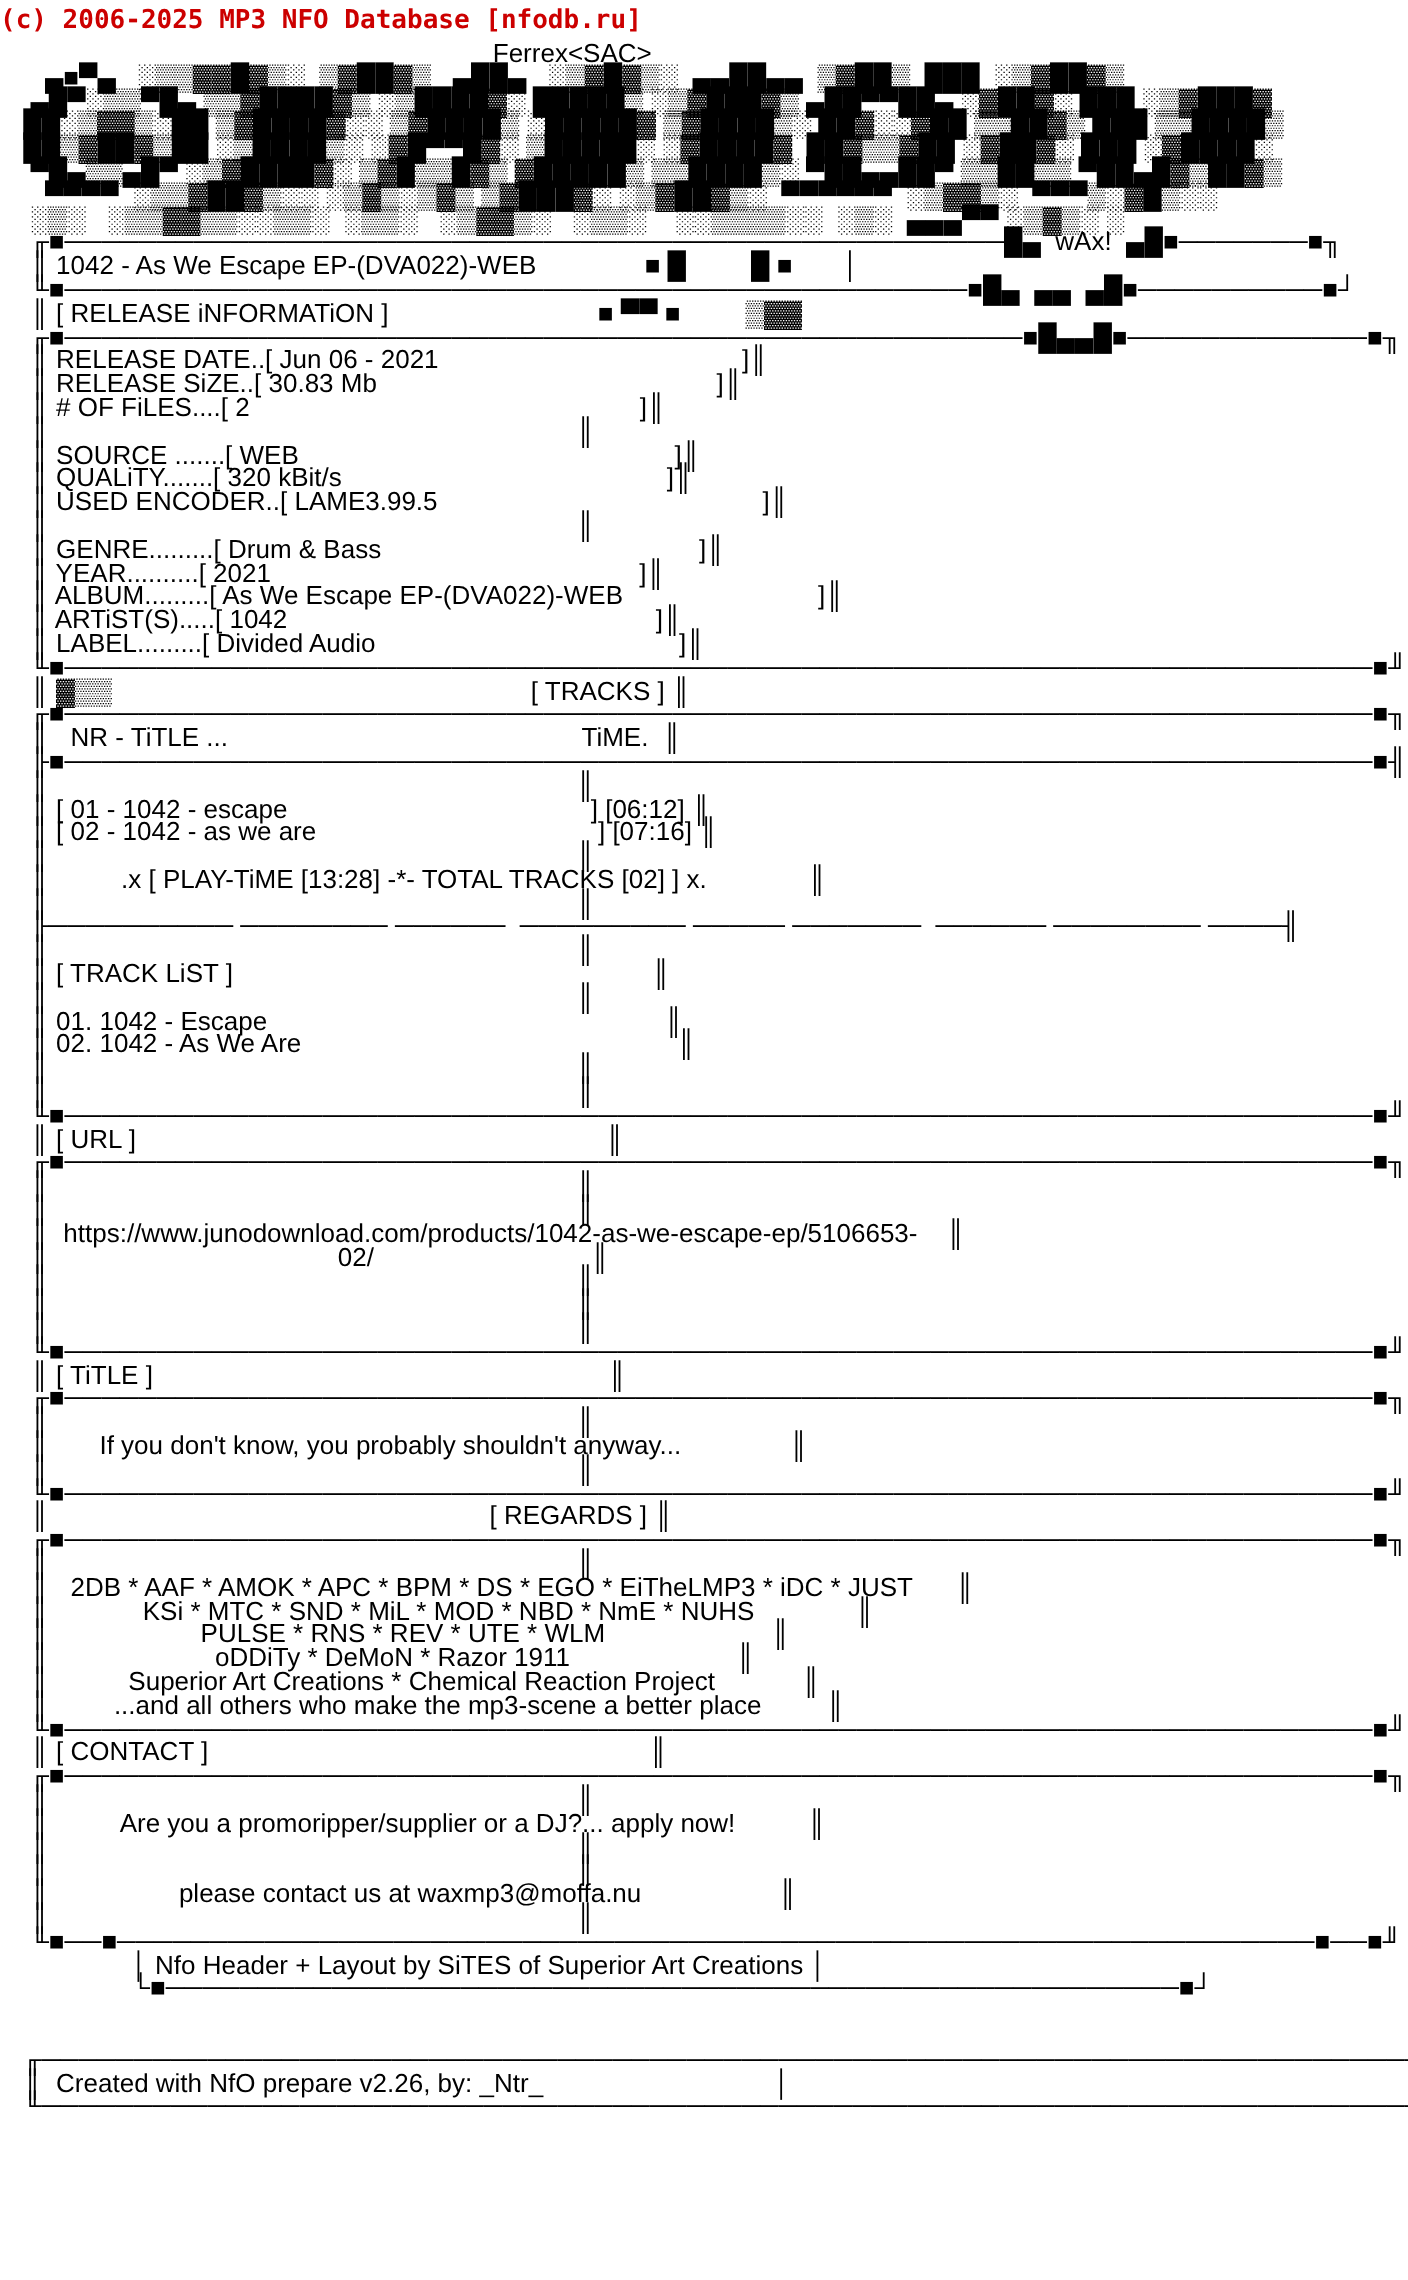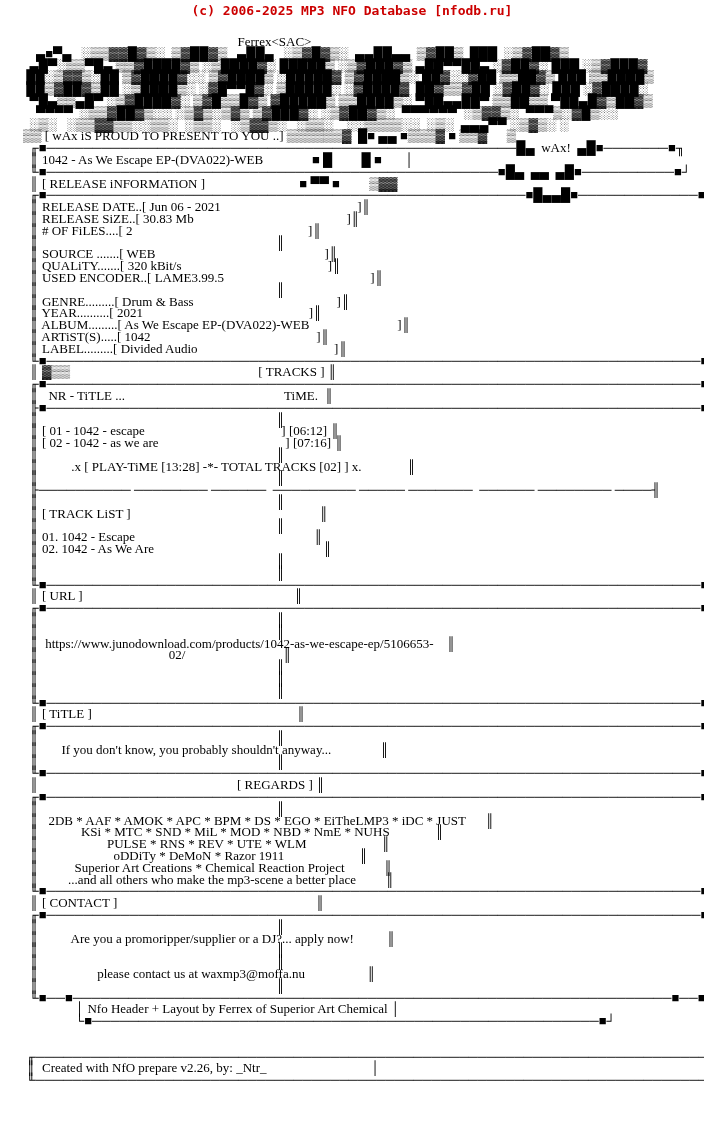--- a/index.html
+++ b/index.html
@@ -4,49 +4,48 @@
 <style>
   html,body{margin:0;padding:0;}
   body{
     width:704px;height:1140px;overflow:hidden;
     background:#ffffff;color:#000000;
     font-family:"DejaVu Sans Mono",monospace;
   }
   .site-copy{
     font:bold 13px/16px "DejaVu Sans Mono",monospace;
     color:#cc0000;
-    text-align:center;
+    text-align:left;
     padding-top:3px;
     white-space:pre;
   }
   pre.nfo{
-    margin:15px;
+    margin:0;
     padding:2px 0 0 8px;
-    font-family:Liberation Serif, serif;
+    font-family:Liberation Sans, sans-serif;
     font-size:13px;
     line-height:11.8px;
     color:#000000;
     letter-spacing:0;
   }
   pre.nfo span{display:inline;}
 </style>
 </head>
 <body>
 
 <div class="site-copy">(c) 2006-2025 MP3 NFO Database [nfodb.ru]</div>
 
 <pre class="nfo"><span>                                                                  Ferrex&lt;SAC&gt;
 </span><span>    ▄■▀▄   ░▒▒▓▓█▓▒░  ▒▓██▓▒   ▄██▄   ░▒▓█▓▒░  ▄▄██▄▄  ▒▓██▒  ███  ░▒▓██▓▒
   ▄█▀░▒▒▀█▄ ▒▒▓████▓▒ ░▒████▓░ █████▒ ░▒▓███▓▒ ▄██▀▀██▄ ░▓██▓░ ███ ░▒▓███▓
  ██░▒▓▓▒░██ ▒▓████▓░░ ▒▓████▒ ░█████▓ ▒▓████▒░ ██▓░░▓██ ▒▒██▓▒ ███ ▒▒████▒
  ██▒▓██▓▒██ ░▒████▒░ ░▓█▀▀█▓░ ▒█████░ ░▓████▓  ██▓▒▒▓██ ░▓██▓░ ███ ░▓████░
   ▀█▄▒▒▄█▀ ░▒▓████▓░ ▒▓█▒▒█▓▒ ▓█████▒ ▒▒████▒░ ▀██▄▄██▀ ▒▒██▒▒ ▀██▄█▓▒██▓▒
     ▀▀▀▀  ░▒▒▓██▓▒░░ ░▒▓▒░▒▓▒ ▒▓███▓░ ░▒▓██▓▒░  ▀▀▀▀▀▀  ░▒▓▓▒░  ▀▀▀▒░▓█▒░░
   ░▒░   ░▒▒▓▓▒▒░░▒▒░  ░▒▒░   ░▒▓▓▒░   ░▒▒░    ░░▒▒▒▒░░  ░▒░  ▄▄▄▀▀ ░▒▓▒░ ░
-</span><span>▒▒ [ wAx iS PROUD TO PRESENT TO YOU ..] ▒▒▒▒▒▒▓  █■ ▄▄ ■▒▒▒▓ ■ ▒▒▓      ▒
 </span><span>  ╓■───────────────────────────────────────────────────█▄  wAx!  ▄█■───────■╖
   ║ 1042 - As We Escape EP-(DVA022)-WEB               ■ █         █ ■       │
   ╙■─────────────────────────────────────────────────■█▄  ▄▄  ▄█■──────────■┘
 </span><span>  ║ [ RELEASE iNFORMATiON ]                             ■ ▀▀ ■         ▒▓▓
   ╓■────────────────────────────────────────────────────■█▄▄█■─────────────■╖
   ║ RELEASE DATE..[ Jun 06 - 2021                                          ]║
   ║ RELEASE SiZE..[ 30.83 Mb                                               ]║
   ║ # OF FiLES....[ 2                                                      ]║
   ║                                                                         ║
   ║ SOURCE .......[ WEB                                                    ]║
@@ -106,20 +105,20 @@
   ╙■───────────────────────────────────────────────────────────────────────■╜
 </span><span>  ║ [ CONTACT ]                                                             ║
   ╓■───────────────────────────────────────────────────────────────────────■╖
   ║                                                                         ║
   ║          Are you a promoripper/supplier or a DJ?... apply now!          ║
   ║                                                                         ║
   ║                                                                         ║
   ║                  please contact us at waxmp3@moffa.nu                   ║
   ║                                                                         ║
   ╙■──■─────────────────────────────────────────────────────────────────■──■╜
-</span><span>                │ Nfo Header + Layout by Ferrex of Superior Art Chemical │
+</span><span>                │ Nfo Header + Layout by SiTES of Superior Art Creations │
                 └■───────────────────────────────────────────────────────■┘
  
  
 </span><span> ╓───────────────────────────────────────────────────────────────────────────┐
  ║  Created with NfO prepare v2.26, by: _Ntr_                                │
  ╙───────────────────────────────────────────────────────────────────────────┘
 </span></pre>
 
 </body></html>

